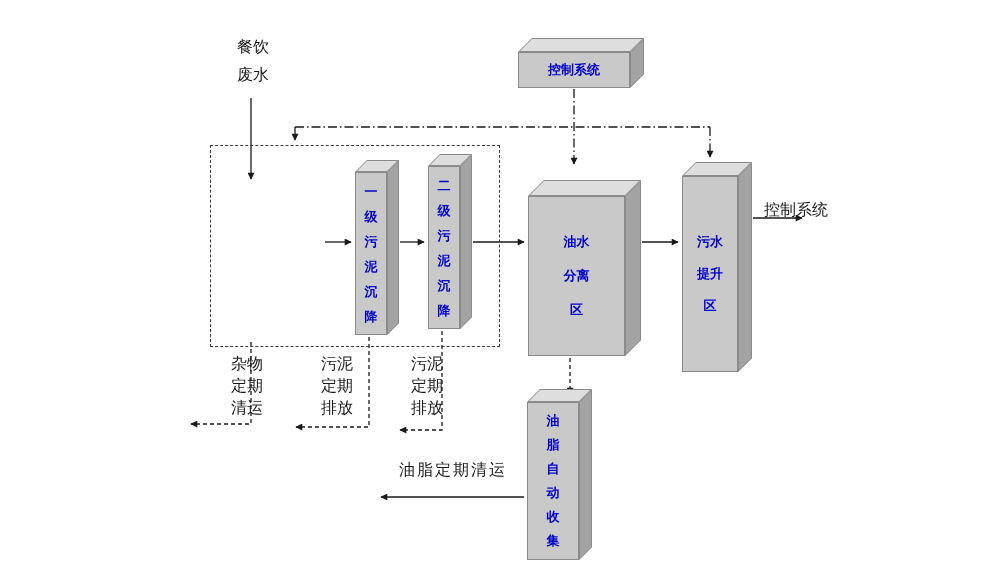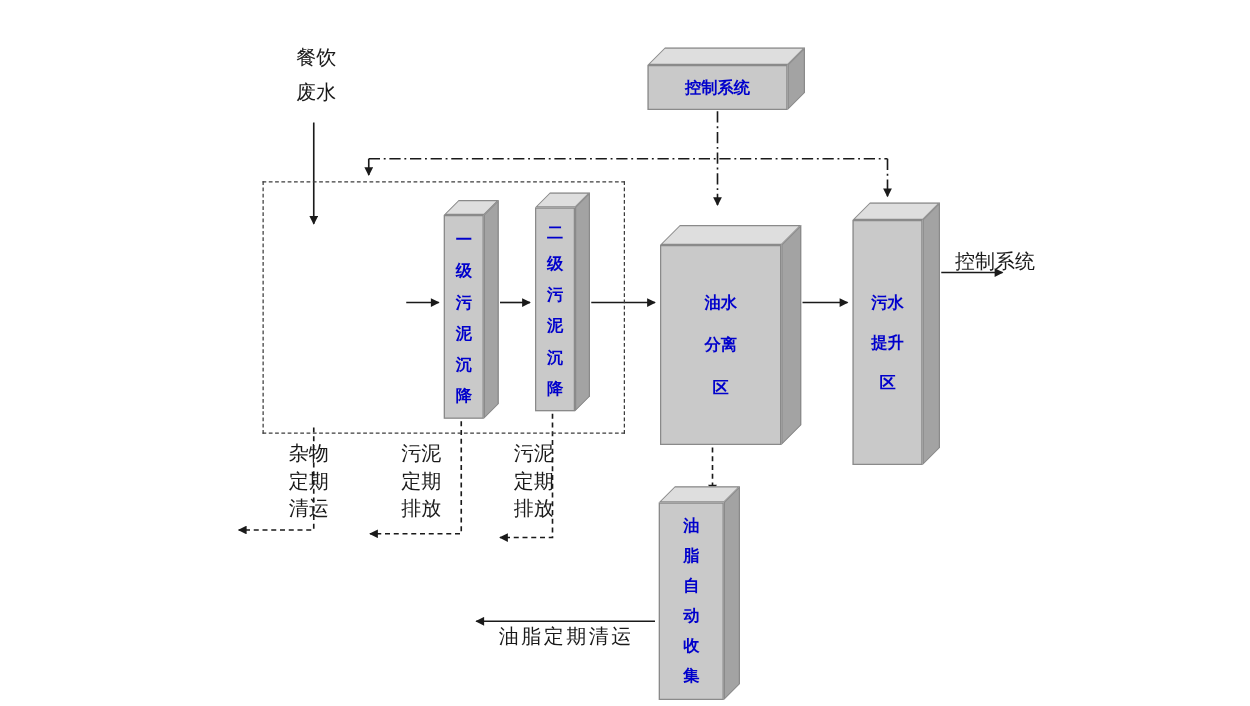--- a/index.html
+++ b/index.html
@@ -44,21 +44,21 @@
   .lh30 { line-height:30px; }
   .lh25 { line-height:25px; }
   .lh34 { line-height:34px; }
   .lh32 { line-height:32px; }
   .lh24 { line-height:24px; }
 
   .note {
     position:absolute; color:var(--label-text,#1a1a1a); font-size:16px;
     white-space:pre-line; text-align:center; line-height:22px;
   }
-  .note.wide { letter-spacing:2px;margin-top:40px; }
+  .note.wide { letter-spacing:2px; }
 </style>
 </head>
 <body>
 
 <div class="stage">
 
   <svg class="connector-layer" width="1000" height="565" viewBox="0 0 1000 565" xmlns="http://www.w3.org/2000/svg">
     <defs>
       <marker id="arr" viewBox="0 0 10 10" refX="9" refY="5" markerWidth="9" markerHeight="7" orient="auto" markerUnits="userSpaceOnUse">
         <path d="M0,0 L10,5 L0,10 z" fill="#1a1a1a"></path>

